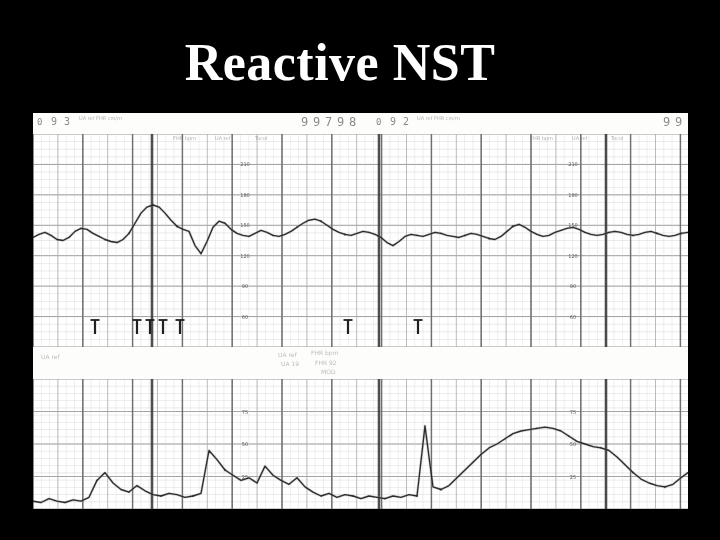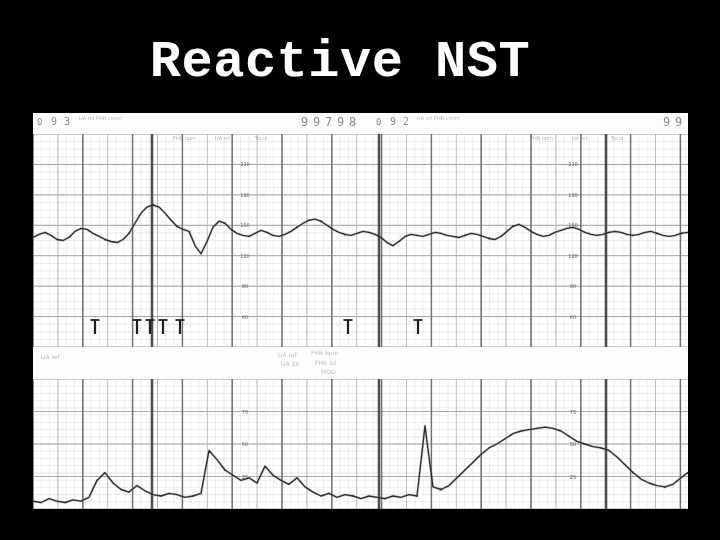--- a/index.html
+++ b/index.html
@@ -14,21 +14,21 @@
     position:absolute;inset:0;
     background:#000000;
   }
 
   
   #title{
     position:absolute;
     left:0;top:34px;width:680px;
     text-align:center;
     color:#ffffff;
-    font-family:Liberation Mono, monospace;
+    font-family:Liberation Serif, serif;
     font-size:52px;
     font-weight:bold;
     letter-spacing:0.5px;
     line-height:58px;
     white-space:nowrap;
   }
 
   
   #strip{
     position:absolute;

